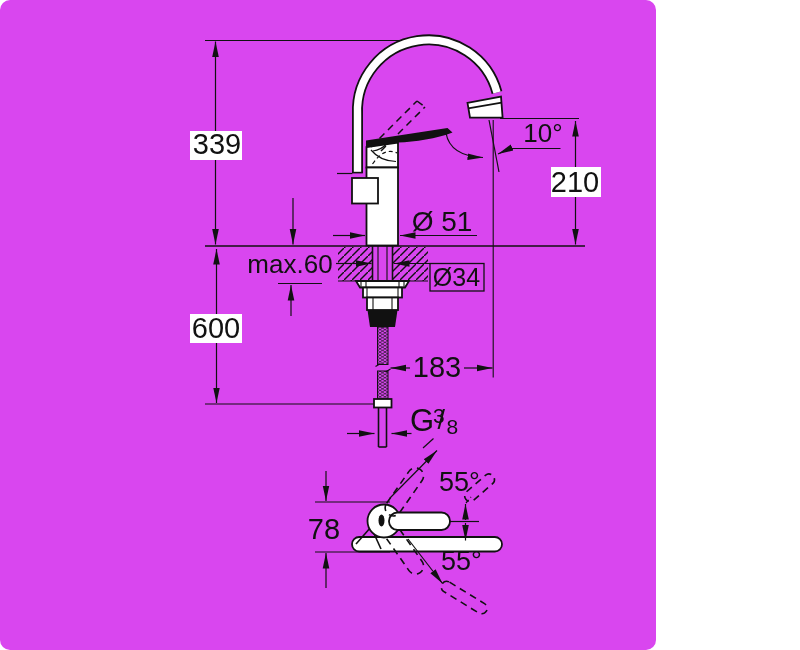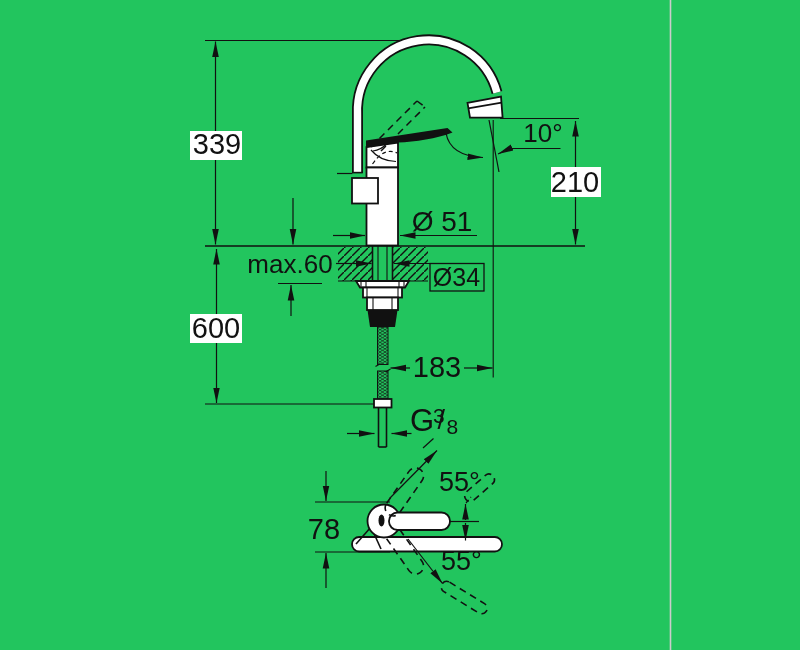--- a/index.html
+++ b/index.html
@@ -1,16 +1,16 @@
 <!DOCTYPE html>
 <html><head>
 <meta charset="utf-8">
 <style>
   html,body{margin:0;padding:0;background:#ffffff;}
-  .stage{position:relative;width:800px;height:650px;background:#22c55e;overflow:hidden;}
+  .stage{position:relative;width:656px;height:650px;background:#d946ef;overflow:hidden;border-radius:10px;}
   svg{display:block;}
   text{font-family:"Liberation Sans","DejaVu Sans",sans-serif;fill:#111;}
   .s29{font-size:29px;} .s27{font-size:27px;} .s26{font-size:26px;}
   .s25{font-size:25px;} .s28{font-size:28px;} .s21{font-size:21px;} .s31{font-size:31px;}
   .mid{text-anchor:middle;}
   .obj{stroke:#111;stroke-width:1.8;fill:#fff;}
   .obj2{stroke:#111;stroke-width:1.6;fill:none;}
   .dim{stroke:#111;stroke-width:1.2;fill:none;}
   .thin{stroke:#111;stroke-width:1.1;fill:none;}
   .dash{stroke:#111;stroke-width:1.6;fill:none;stroke-dasharray:7 5;}

